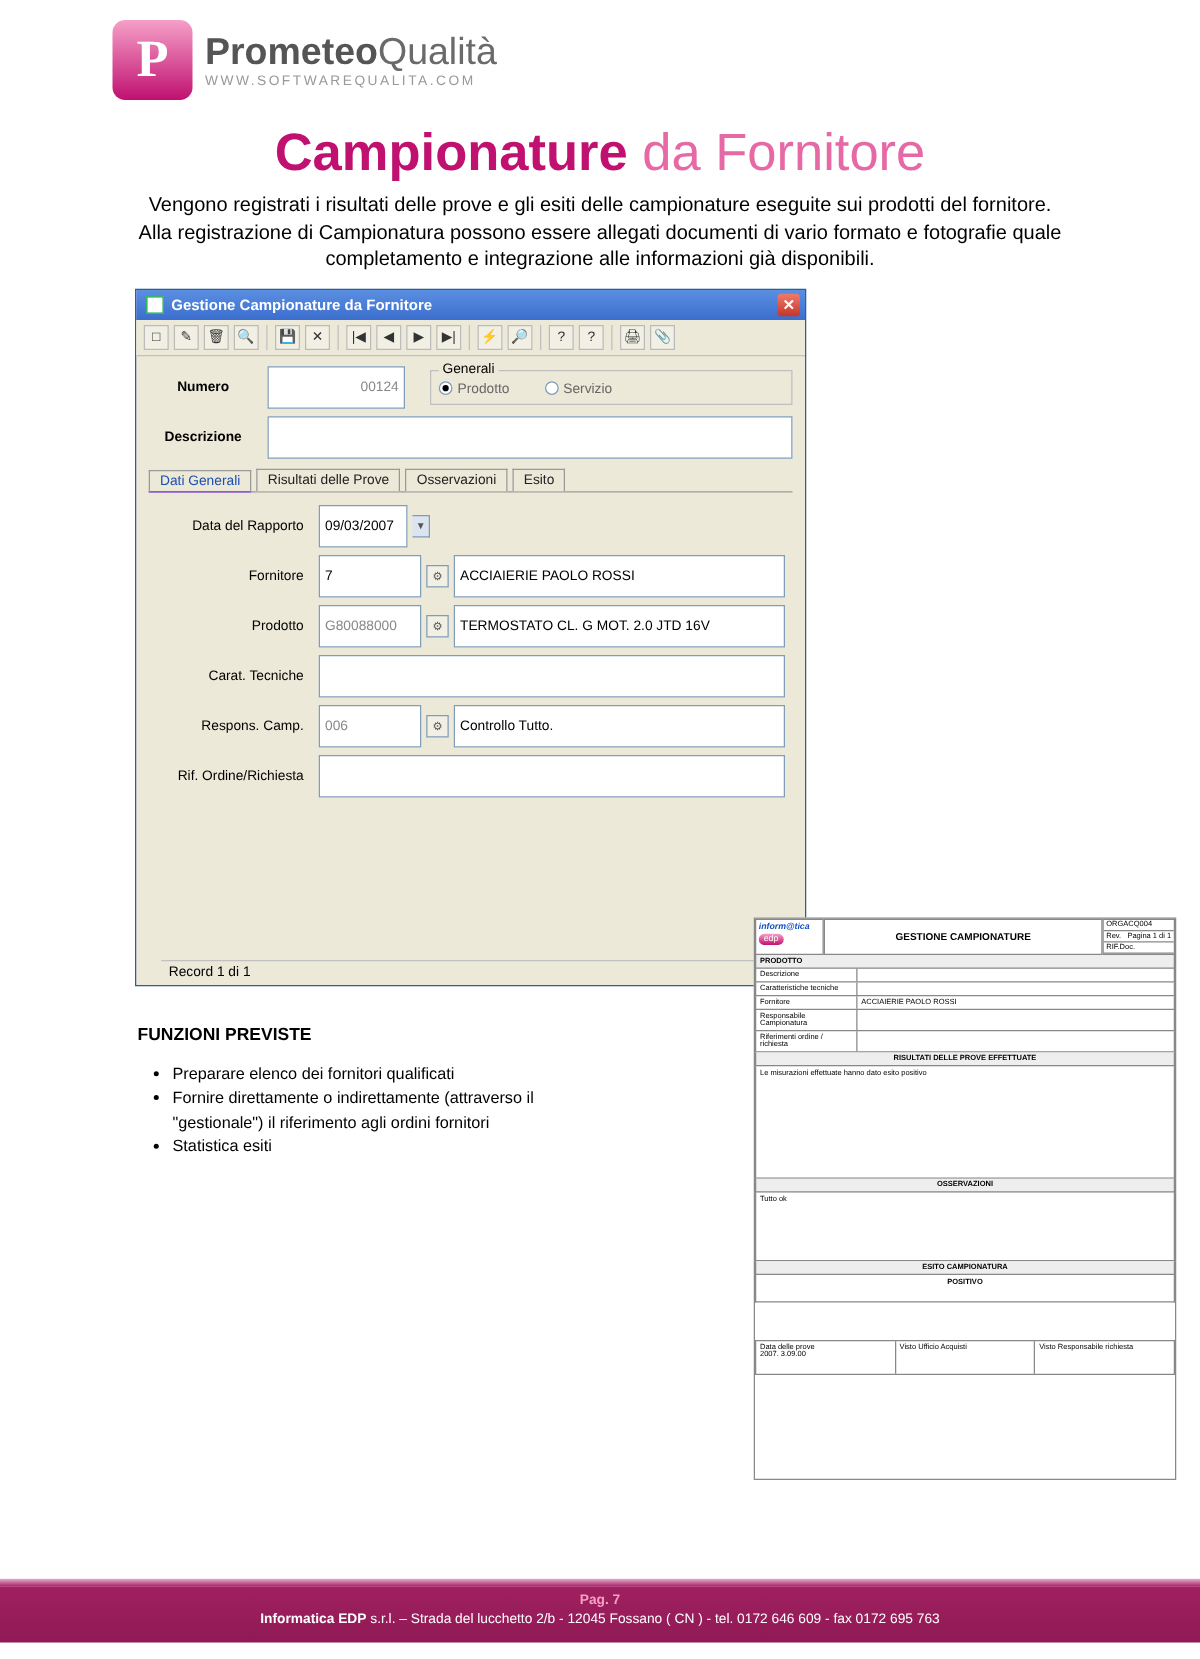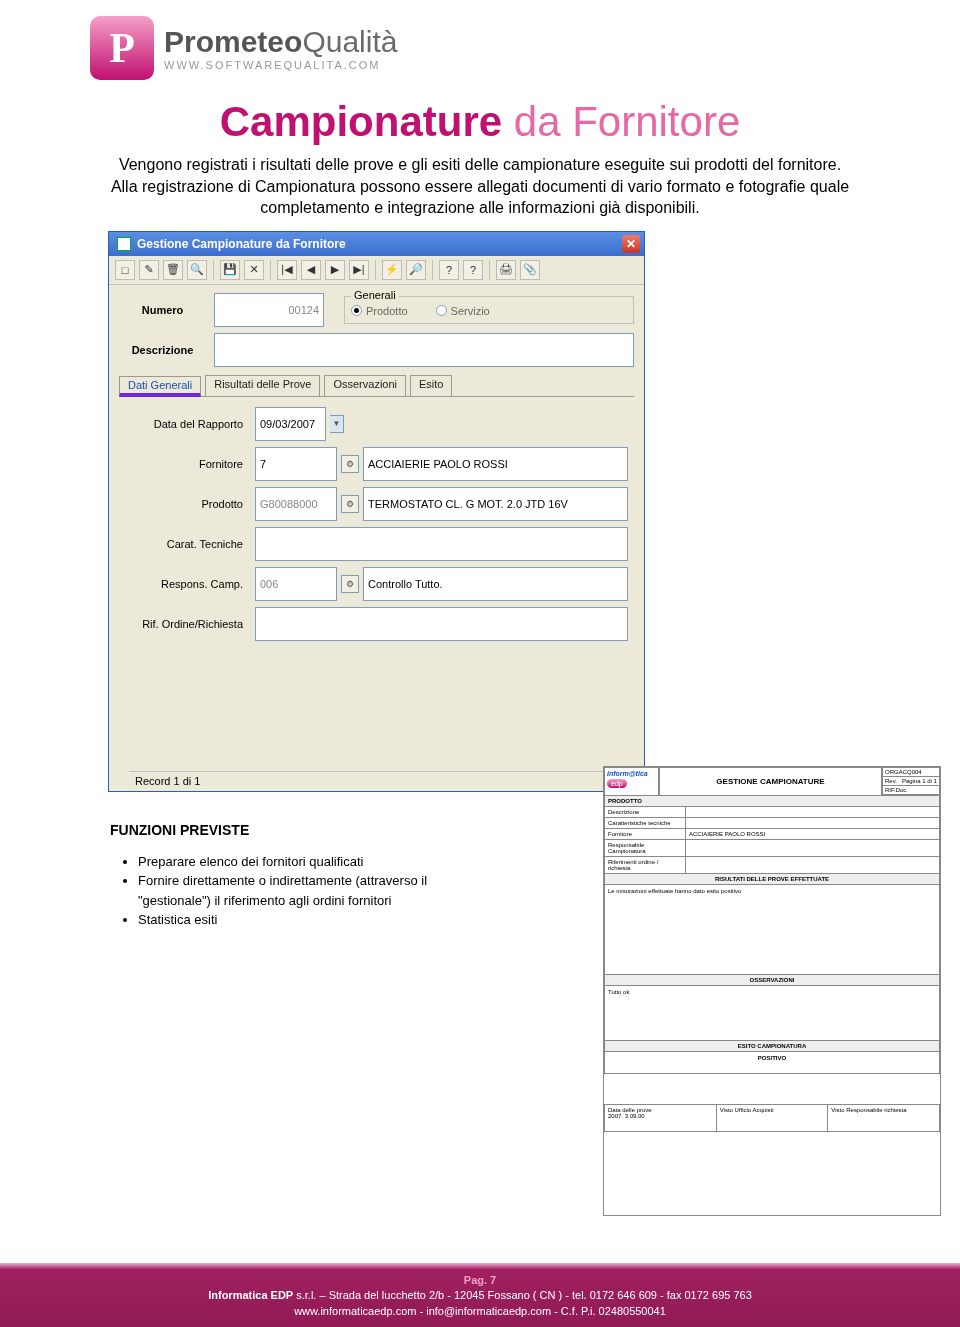--- a/index.html
+++ b/index.html
@@ -127,21 +127,21 @@
   }
   .radio.checked .dot::after {
     content: ""; width: 5px; height: 5px; background: #000; border-radius: 50%;
   }
   .tabs {
     display: flex; gap: 4px; margin: 8px 0 0; font-size: 11px;
   }
   .tab {
     padding: 2px 8px; border: 1px solid #999; border-bottom: none; background: #ece9d8; color: #222;
   }
-  .tab.active { color: #1a4fb0; background: #ece9d8; border-bottom: 4px solid #6d28d9; position: relative; top: 1px; }
+  .tab.active { color: #1a4fb0; background: #ece9d8; border-bottom: 1px solid #6d28d9; position: relative; top: 1px; }
   .tab-border { border-top: 1px solid #999; padding: 10px 6px 40px; }
   .tab-row { display: flex; align-items: center; margin-bottom: 6px; gap: 4px; }
   .tab-row .lbl2 { width: 126px; text-align: right; padding-right: 8px; }
   .lookup {
     width: 18px; height: 18px; border: 1px solid #7f9db9; background: #f2f0e4;
     display: flex; align-items: center; justify-content: center; font-size: 9px; color: #555;
   }
   .dd {
     width: 14px; height: 18px; border: 1px solid #7f9db9; background: #dbe5f1;
     display: flex; align-items: center; justify-content: center; font-size: 8px; color: #555;
@@ -152,21 +152,21 @@
     display: flex; align-items: center; padding: 0 6px; font-size: 11px; margin-left: 20px;
   }
   .funzioni {
     padding: 30px 0 0 110px;
     font-family: Arial, sans-serif;
   }
   .funzioni h4 { font-size: 14px; margin: 0 0 14px; }
   .funzioni ul { margin: 0; padding-left: 28px; font-size: 13px; line-height: 1.5; }
   .report {
     position: absolute;
-    top: 766px;
+    top: 734px;
     left: 603px;
     width: 338px;
     height: 450px;
     border: 1px solid #888;
     background: #fff;
     font-family: Arial, sans-serif;
     font-size: 6px;
     color: #000;
   }
   .rpt-head { display: flex; }
@@ -382,16 +382,15 @@
       <div>Visto Ufficio Acquisti</div>
       <div>Visto Responsabile richiesta</div>
     </div>
   </div>
 
   <div class="footer-band">
     <div class="bar"></div>
     <div class="txtf">
       <div class="pag">Pag. 7</div>
       <div><span class="co">Informatica EDP</span><span> s.r.l. – Strada del lucchetto 2/b - 12045 Fossano ( CN ) - tel. 0172 646 609 - fax 0172 695 763</span></div>
-      <div>www.informaticaedp.com - info@informaticaedp.com - C.f. P.i. 02480550041</div>
     </div>
   </div>
 </div>
 
 </body></html>

